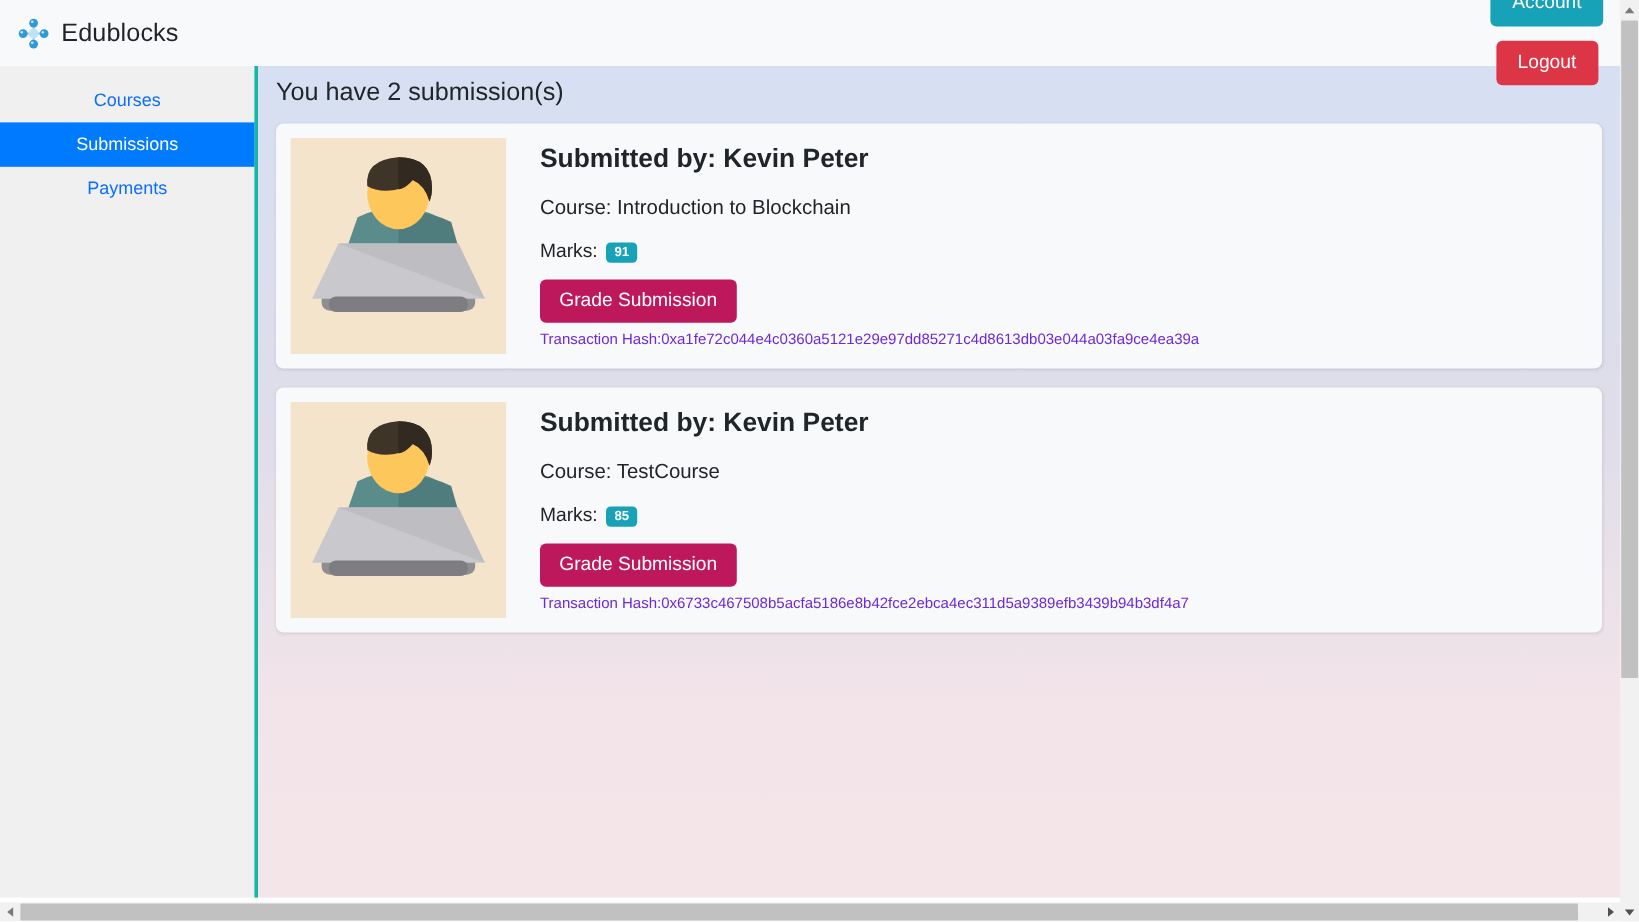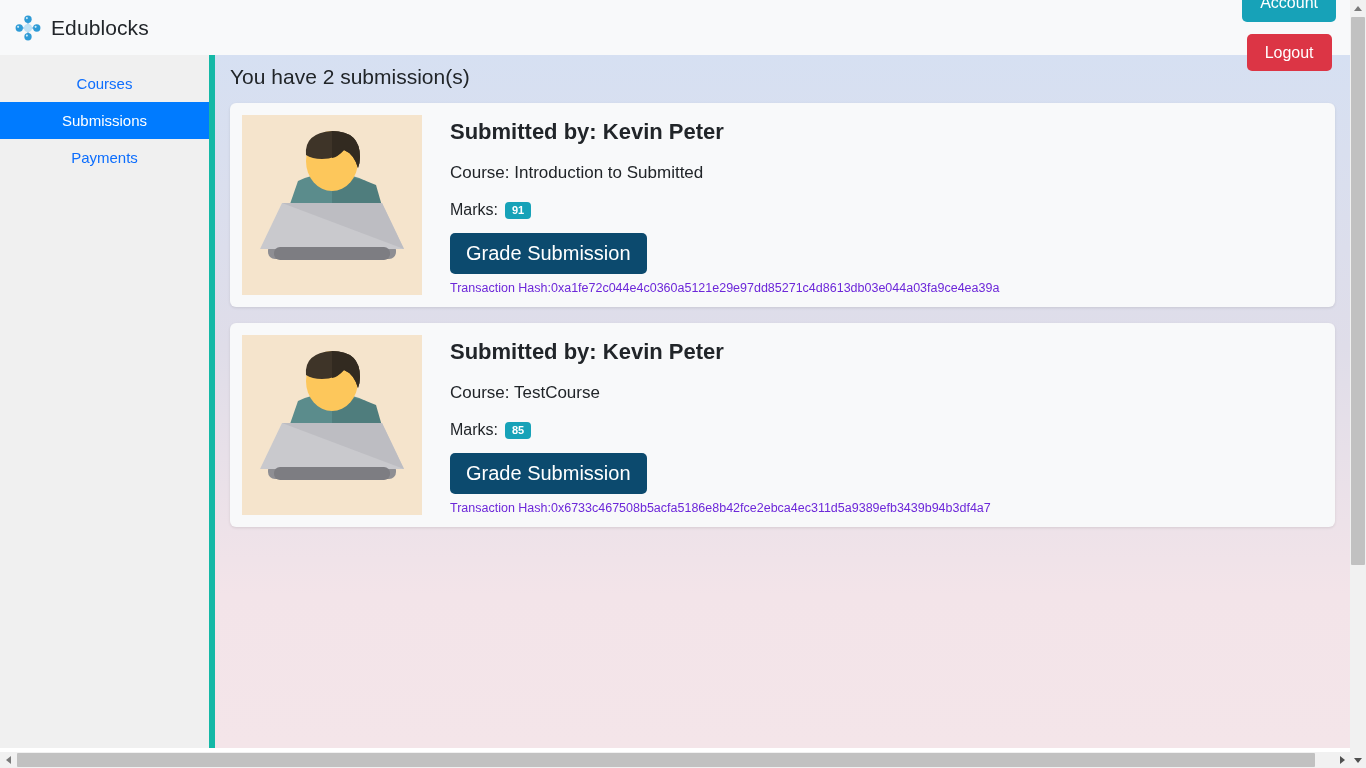--- a/index.html
+++ b/index.html
@@ -73,21 +73,21 @@
     height: 693px;
     display: flex;
   }
 
   
   .sidebar {
     width: 215px;
     flex: 0 0 215px;
     background: #f0f0f0;
     padding-top: 10px;
-    border-right: 6px solid #14b8a6;
+    border-right: 3px solid #14b8a6;
   }
   .side-item {
     display: block;
     width: 100%;
     text-align: center;
     font-size: 15px;
     color: #0d6efd;
     padding: 10px 4px;
     text-decoration: none;
     cursor: pointer;
@@ -157,25 +157,25 @@
     display: inline-block;
     background: #17a2b8;
     color: #fff;
     font-size: 11px;
     font-weight: bold;
     border-radius: 4px;
     padding: 3px 7px;
     line-height: 1;
   }
   .btn-grade {
-    background: #0c4a6e;
+    background: #be185d;
     color: #ffffff;
     border: none;
     border-radius: 5px;
-    font-size: 20px;
+    font-size: 16px;
     padding: 9px 16px;
     cursor: pointer;
     font-family: "Liberation Sans", sans-serif;
     margin-bottom: 7px;
   }
   .tx-hash {
     font-size: 12.5px;
     color: #6d28d9;
     white-space: nowrap;
     overflow: hidden;
@@ -291,21 +291,21 @@
             <rect x="32" y="132" width="116" height="13" rx="6" fill="#7d7d82"></rect>
           </svg>
         </div>
         <div class="card-body">
           <h2 class="card-title">
             <span>Submitted by:</span>
             <span>Kevin Peter</span>
           </h2>
           <p class="card-course">
             <span>Course:</span>
-            <span>Introduction to Submitted</span>
+            <span>Introduction to Blockchain</span>
           </p>
           <p class="card-marks">
             <span>Marks:</span>
             <span class="badge">91</span>
           </p>
           <button class="btn-grade">Grade Submission</button>
           <p class="tx-hash"><span>Transaction Hash:</span><span>0xa1fe72c044e4c0360a5121e29e97dd85271c4d8613db03e044a03fa9ce4ea39a</span></p>
         </div>
       </section>
 

